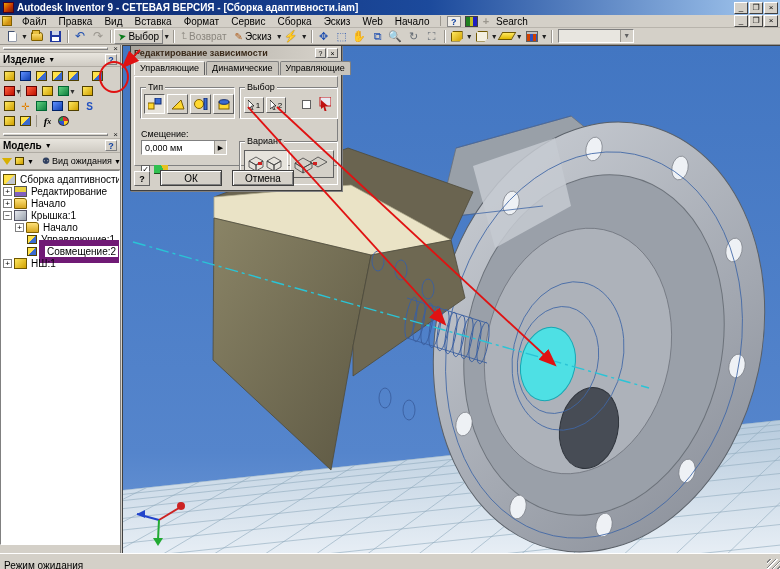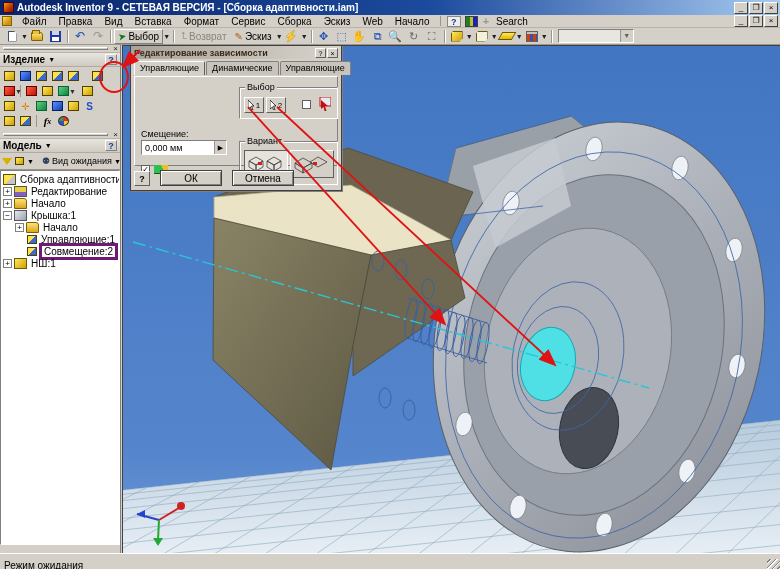--- a/index.html
+++ b/index.html
@@ -98,21 +98,21 @@
   .trow { display:flex; align-items:center; height:12px; font-size:10px; white-space:nowrap; }
   .texp { width:9px; height:9px; border:1px solid #808080; background:#fff; font-size:8px; line-height:7px; text-align:center; color:#000; margin-right:2px; flex:none; }
   .ticon { width:13px; height:11px; margin-right:2px; flex:none; position:relative; }
   .ti-asm { background:linear-gradient(135deg,#ffe24a 55%,#c0c6d0 55%); border:1px solid #605000; }
   .ti-views { background:linear-gradient(#e8d040 50%,#8060c0 50%); border:1px solid #555; }
   .ti-folder { background:linear-gradient(#ffe27a,#d8a820); border:1px solid #806000; border-radius:1px 3px 0 0; }
   .ti-part { background:linear-gradient(135deg,#e6e9ee,#9aa2ae); border:1px solid #556; }
   .ti-part2 { background:linear-gradient(135deg,#ffe860,#d0a000); border:1px solid #705800; }
   .ti-mate { background:linear-gradient(135deg,#ffe24a 50%,#3a6ad0 50%); border:1px solid #504000; width:10px; height:9px; margin-left:2px; }
   .tlabel { padding:0 2px; }
-  .flagged .flagbox { border:3px solid #701a75; padding:0 2px; }
+  .flagged .flagbox { border:6px solid #701a75; padding:0 2px; }
 
   
   .viewport { position:absolute; left:122px; top:45px; width:658px; height:508px; border-left:1px solid #404040; border-top:1px solid #404040; }
   .viewport svg { display:block; }
 
   
   .dialog { position:absolute; left:130px; top:45px; width:212px; height:146px; background:#d4d0c8;
     border:1px solid #404040; box-shadow:1px 1px 0 #808080; font-size:10px; }
   .dlg-title { height:13px; background:linear-gradient(90deg,#a8a49c,#d8d4cc); display:flex; align-items:center; padding:0 3px; }
   .dlg-title .t { font-size:9px; font-weight:bold; color:#3a2a1a; white-space:nowrap; }
@@ -554,20 +554,46 @@
       <div class="b">×</div>
     </div>
   </div>
   <div class="tabs">
     <div class="tab active">Управляющие</div>
     <div class="tab">Динамические</div>
     <div class="tab">Управляющие</div>
   </div>
   <div class="tabpane">
 
+    <div class="group g-type">
+      <span class="glbl">Тип</span>
+      <div class="tbt pressed" style="left:3px; top:6px; width:21px; height:20px;">
+        <svg width="14" height="12">
+            <rect x="0" y="5" width="6" height="6" fill="#ffd830" stroke="#806000"></rect>
+            <rect x="7" y="0" width="6" height="6" fill="#3a6ad0" stroke="#102a70"></rect>
+          </svg>
+      </div>
+      <div class="tbt" style="left:26px; top:6px; width:21px; height:20px;">
+        <svg width="14" height="12">
+            <polygon points="1,11 13,11 10,2" fill="#ffd830" stroke="#806000"></polygon>
+          </svg>
+      </div>
+      <div class="tbt" style="left:49px; top:6px; width:21px; height:20px;">
+        <svg width="14" height="12">
+            <circle cx="5" cy="6" r="4.5" fill="#ffd830" stroke="#806000"></circle>
+            <rect x="10" y="0" width="3" height="12" fill="#3a6ad0" stroke="#102a70"></rect>
+          </svg>
+      </div>
+      <div class="tbt" style="left:72px; top:6px; width:21px; height:20px;">
+        <svg width="14" height="12">
+            <rect x="2" y="4" width="10" height="7" fill="#ffd830" stroke="#806000"></rect>
+            <ellipse cx="7" cy="4" rx="5" ry="2.3" fill="#3a6ad0" stroke="#102a70"></ellipse>
+          </svg>
+      </div>
+    </div>
 
     <div class="group g-sel">
       <span class="glbl">Выбор</span>
       <div class="tbt selbtn" style="left:4px; width:20px;">
         <svg width="7" height="10">
             <polygon points="0,0 6,6 3.5,6 5,10 3.5,10 2.5,7 0,9" fill="#fff" stroke="#000" stroke-width="0.7"></polygon>
           </svg>
         <span>1</span>
       </div>
       <div class="tbt selbtn" style="left:26px; width:20px;">

